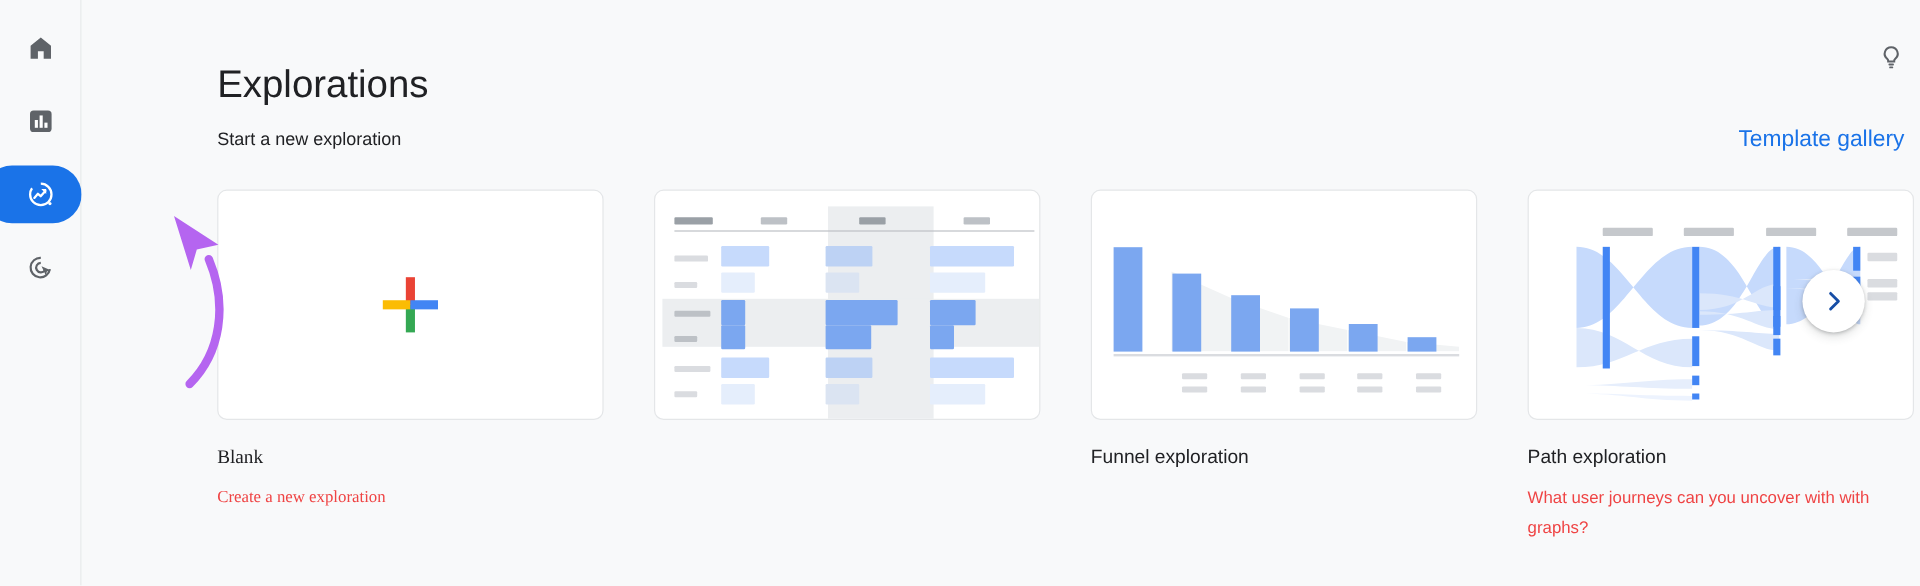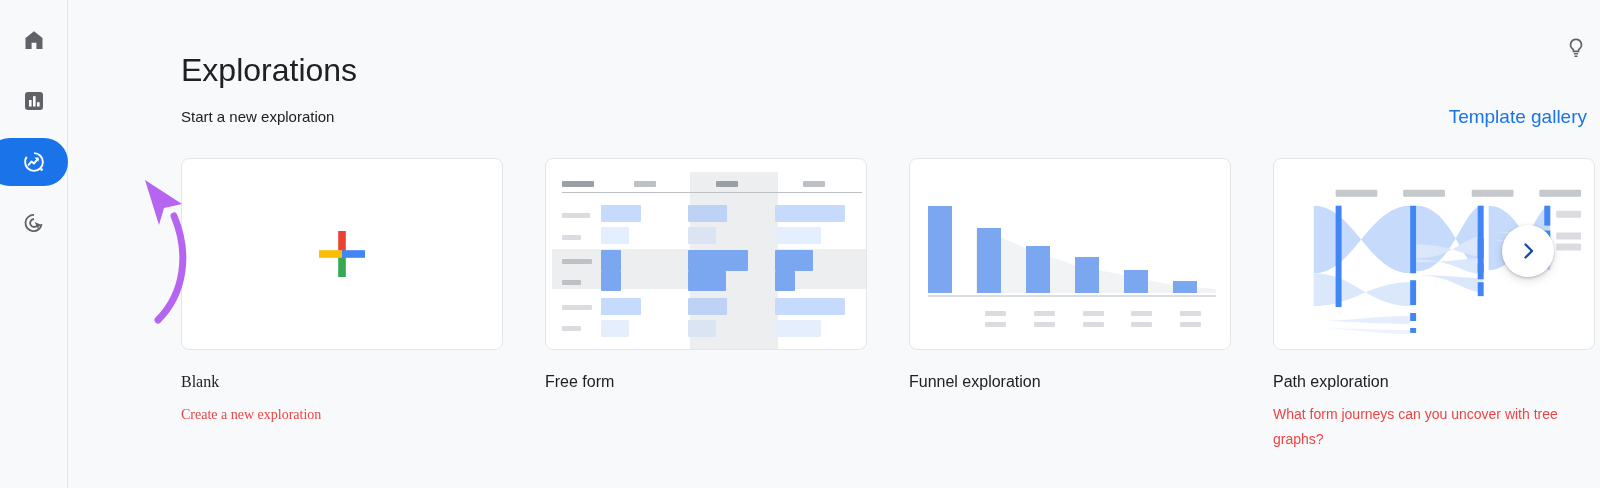--- a/index.html
+++ b/index.html
@@ -217,21 +217,20 @@
 
             <div class="bar" style="left:55px;top:139px;width:40px;height:17px;background:#c6dafc;"></div>
             <div class="bar" style="left:142px;top:139px;width:39px;height:17px;background:#bdd2f4;"></div>
             <div class="bar" style="left:229px;top:139px;width:70px;height:17px;background:#c6dafc;"></div>
 
             <div class="bar" style="left:55px;top:161px;width:28px;height:17px;background:#e5eefc;"></div>
             <div class="bar" style="left:142px;top:161px;width:28px;height:17px;background:#dbe4f2;"></div>
             <div class="bar" style="left:229px;top:161px;width:46px;height:17px;background:#e5eefc;"></div>
           </div>
         </div>
-        <div class="card-title">Free form</div>
       </div>
 
       <div class="card c2">
         <div class="thumb">
           <div class="fn">
             <div class="slope" style="left:66px;width:49px;height:67px;clip-path:polygon(0 0,100% 22px,100% 100%,0 100%);"></div>
             <div class="slope" style="left:115px;width:49px;height:45px;clip-path:polygon(0 0,100% 17px,100% 100%,0 100%);"></div>
             <div class="slope" style="left:164px;width:49px;height:28px;clip-path:polygon(0 0,100% 10px,100% 100%,0 100%);"></div>
             <div class="slope" style="left:213px;width:49px;height:18px;clip-path:polygon(0 0,100% 10px,100% 100%,0 100%);"></div>
             <div class="slope" style="left:262px;width:44px;height:8px;clip-path:polygon(0 0,100% 4px,100% 100%,0 100%);"></div>
@@ -299,21 +298,21 @@
               <rect x="267" y="31" width="42" height="7" rx="1" fill="#c5c8cc"></rect>
             </g>
             <g>
               <rect x="284" y="52" width="25" height="7" rx="1" fill="#dadce0"></rect>
               <rect x="284" y="74" width="25" height="7" rx="1" fill="#dadce0"></rect>
               <rect x="284" y="85" width="25" height="7" rx="1" fill="#dadce0"></rect>
             </g>
           </svg>
         </div>
         <div class="card-title">Path exploration</div>
-        <div class="card-desc">What form journeys can you uncover with tree graphs?</div>
+        <div class="card-desc">What user journeys can you uncover with with graphs?</div>
       </div>
 
     </div>
 
     <div class="next-btn">
       <svg width="24" height="24" viewBox="0 0 24 24">
         <path fill="none" stroke="#174ea6" stroke-width="2.4" stroke-linecap="round" stroke-linejoin="round" d="M9.5 5.5 16 12l-6.5 6.5"></path>
       </svg>
     </div>
 

